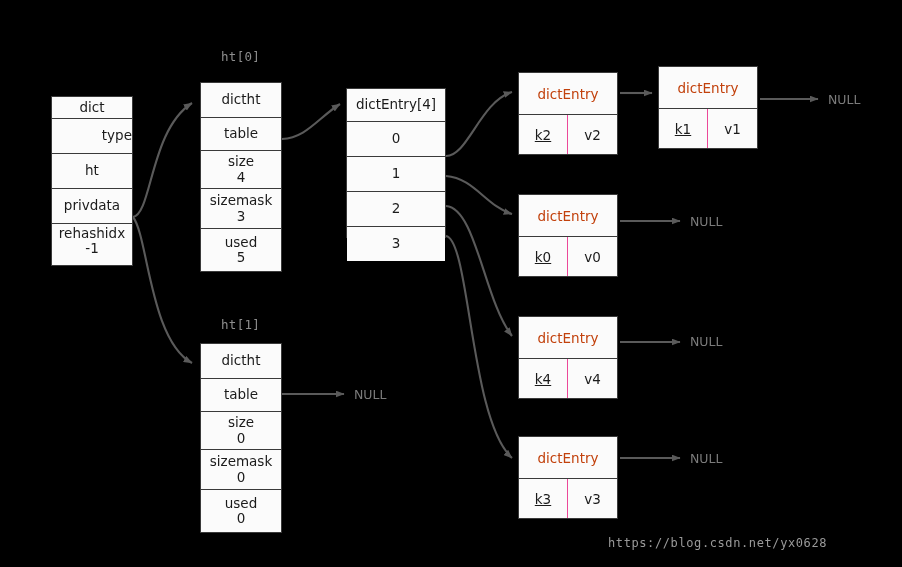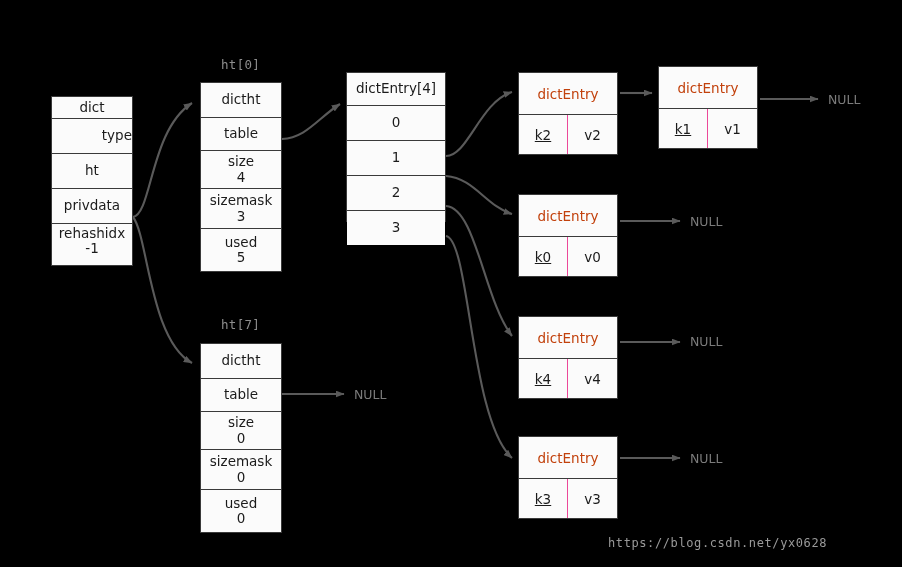--- a/index.html
+++ b/index.html
@@ -164,21 +164,21 @@
     </div>
     <div class="cell" style="height:35px;">
       <span>privdata</span>
     </div>
     <div class="cell" style="height:34px;">
       <span>rehashidx</span>
       <span class="sub">-1</span>
     </div>
   </div>
 
-  <div class="grouplabel" style="left:221px; top:57px;">ht[0]</div>
+  <div class="grouplabel" style="left:221px; top:49px;">ht[0]</div>
 
   <div class="structbox" style="left:200px; top:82px; width:82px; height:190px;">
     <div class="cell" style="height:35px;">
       <span>dictht</span>
     </div>
     <div class="cell" style="height:33px;">
       <span>table</span>
     </div>
     <div class="cell" style="height:38px;">
       <span>size</span>
@@ -187,21 +187,21 @@
     <div class="cell" style="height:40px;">
       <span>sizemask</span>
       <span class="sub">3</span>
     </div>
     <div class="cell" style="height:42px;">
       <span>used</span>
       <span class="sub">5</span>
     </div>
   </div>
 
-  <div class="grouplabel" style="left:221px; top:317px;">ht[7]</div>
+  <div class="grouplabel" style="left:221px; top:317px;">ht[1]</div>
 
   <div class="structbox" style="left:200px; top:343px; width:82px; height:190px;">
     <div class="cell" style="height:35px;">
       <span>dictht</span>
     </div>
     <div class="cell" style="height:33px;">
       <span>table</span>
     </div>
     <div class="cell" style="height:38px;">
       <span>size</span>
@@ -210,21 +210,21 @@
     <div class="cell" style="height:40px;">
       <span>sizemask</span>
       <span class="sub">0</span>
     </div>
     <div class="cell" style="height:42px;">
       <span>used</span>
       <span class="sub">0</span>
     </div>
   </div>
 
-  <div class="structbox" style="left:346px; top:72px; width:100px; height:150px;">
+  <div class="structbox" style="left:346px; top:88px; width:100px; height:150px;">
     <div class="cell" style="height:33px;">
       <span>dictEntry[4]</span>
     </div>
     <div class="cell" style="height:35px;">
       <span>0</span>
     </div>
     <div class="cell" style="height:35px;">
       <span>1</span>
     </div>
     <div class="cell" style="height:35px;">

